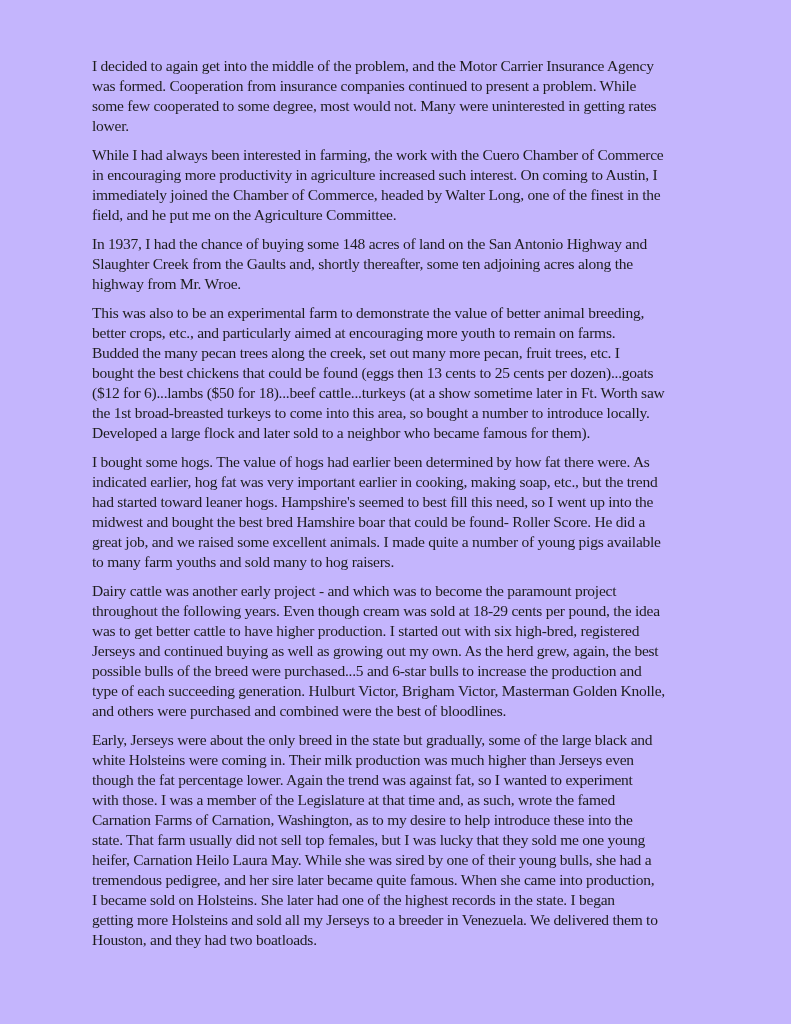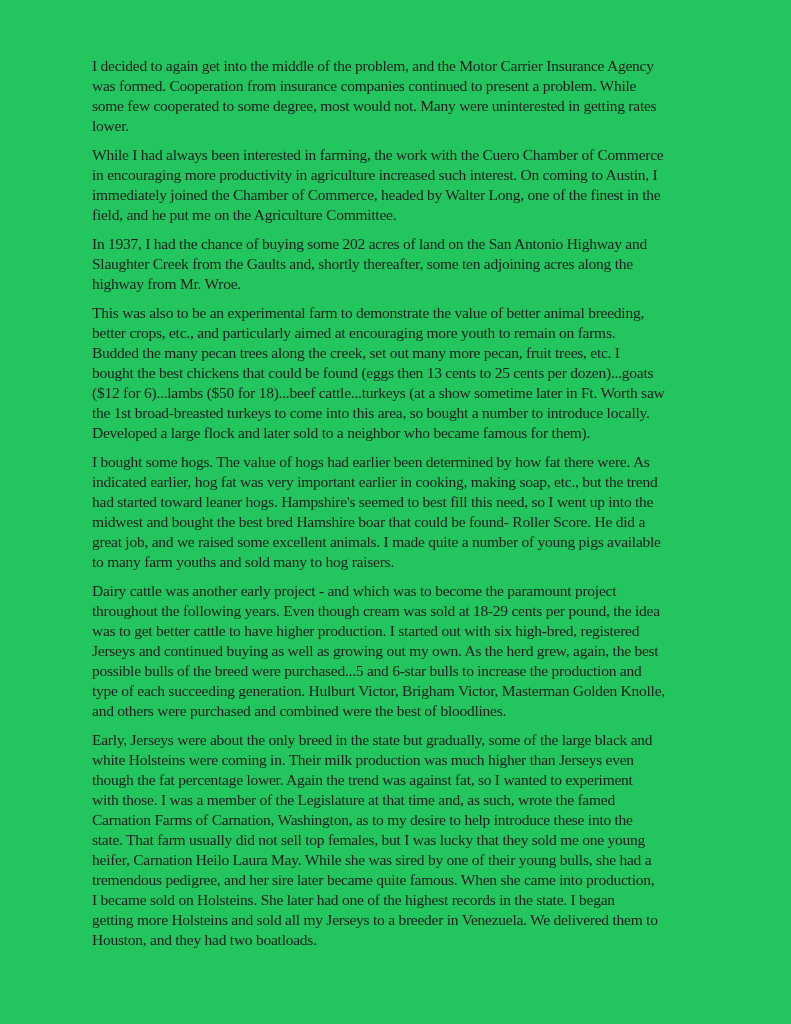--- a/index.html
+++ b/index.html
@@ -5,21 +5,21 @@
   html, body {
     margin: 0;
     padding: 0;
     background: #e8e8e8;
   }
   .page {
     position: relative;
     width: 791px;
     height: 1024px;
     margin: 0 auto;
-    background: #22c55e;
+    background: #c4b5fd;
     overflow: hidden;
   }
   .text-block {
     position: absolute;
     top: 56px;
     left: 92px;
     width: 640px;
     font-family: "Liberation Serif", "DejaVu Serif", serif;
     font-size: 15.5px;
     line-height: 20px;
@@ -38,21 +38,21 @@
 <div class="page">
   <main class="text-block" id="text-block" style="color: rgb(29, 29, 29);">
       <p>I decided to again get into the middle of the problem, and the Motor Carrier Insurance Agency
 was formed. Cooperation from insurance companies continued to present a problem. While
 some few cooperated to some degree, most would not. Many were uninterested in getting rates
 lower.</p>
       <p>While I had always been interested in farming, the work with the Cuero Chamber of Commerce
 in encouraging more productivity in agriculture increased such interest. On coming to Austin, I
 immediately joined the Chamber of Commerce, headed by Walter Long, one of the finest in the
 field, and he put me on the Agriculture Committee.</p>
-      <p>In 1937, I had the chance of buying some 202 acres of land on the San Antonio Highway and
+      <p>In 1937, I had the chance of buying some 148 acres of land on the San Antonio Highway and
 Slaughter Creek from the Gaults and, shortly thereafter, some ten adjoining acres along the
 highway from Mr. Wroe.</p>
       <p>This was also to be an experimental farm to demonstrate the value of better animal breeding,
 better crops, etc., and particularly aimed at encouraging more youth to remain on farms.
 Budded the many pecan trees along the creek, set out many more pecan, fruit trees, etc. I
 bought the best chickens that could be found (eggs then 13 cents to 25 cents per dozen)...goats
 ($12 for 6)...lambs ($50 for 18)...beef cattle...turkeys (at a show sometime later in Ft. Worth saw
 the 1st broad-breasted turkeys to come into this area, so bought a number to introduce locally.
 Developed a large flock and later sold to a neighbor who became famous for them).</p>
       <p>I bought some hogs. The value of hogs had earlier been determined by how fat there were. As

